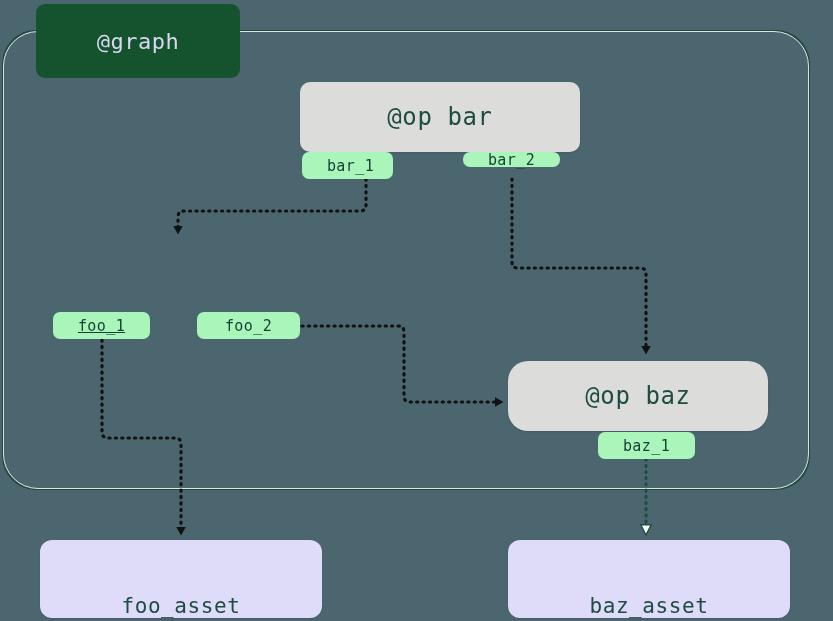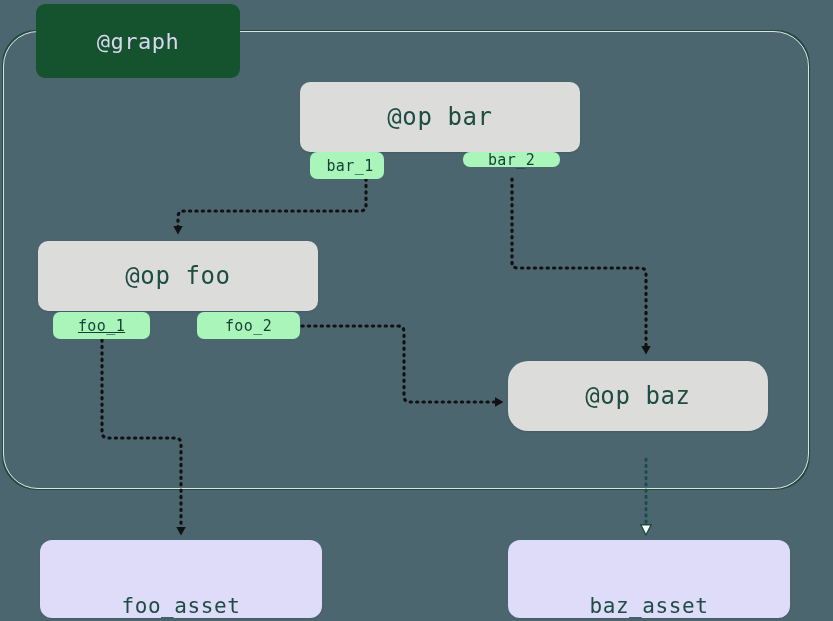--- a/index.html
+++ b/index.html
@@ -146,39 +146,39 @@
     </g>
   </svg>
 
   <div class="graph-title">
     <span>@graph</span>
   </div>
 
   <div class="op-node" style="left:300px; top:82px; width:280px; height:70px;">
     <div class="op-label">@op bar</div>
   </div>
-  <div class="port" style="left:310px; top:152px; width:74px; height:27px;padding-left:6px;">
+  <div class="port" style="left:302px; top:152px; width:91px; height:27px;padding-left:6px;">
     <span>bar_1</span>
   </div>
   <div class="port" style="left:463px; top:152px; width:97px; height:15px;">
     <span>bar_2</span>
   </div>
 
-  <div class="op-node" style="left:38px; top:241px; width:280px; height:70px;">
-    <div class="op-label">@op foo</div>
-  </div>
   <div class="port" style="left:53px; top:312px; width:97px; height:27px;text-decoration:underline;">
     <span>foo_1</span>
   </div>
   <div class="port" style="left:197px; top:312px; width:103px; height:27px;">
     <span>foo_2</span>
   </div>
 
   <div class="op-node" style="left:508px; top:361px; width:260px; height:70px;border-radius:20px;">
     <div class="op-label">@op baz</div>
+  </div>
+  <div class="port" style="left:598px; top:432px; width:97px; height:27px;">
+    <span>baz_1</span>
   </div>
 
   <div class="asset-node" style="left:40px; top:540px; width:282px; height:78px;">
     <span>foo_asset</span>
   </div>
   <div class="asset-node" style="left:508px; top:540px; width:282px; height:78px;">
     <span>baz_asset</span>
   </div>
 
 </div>

